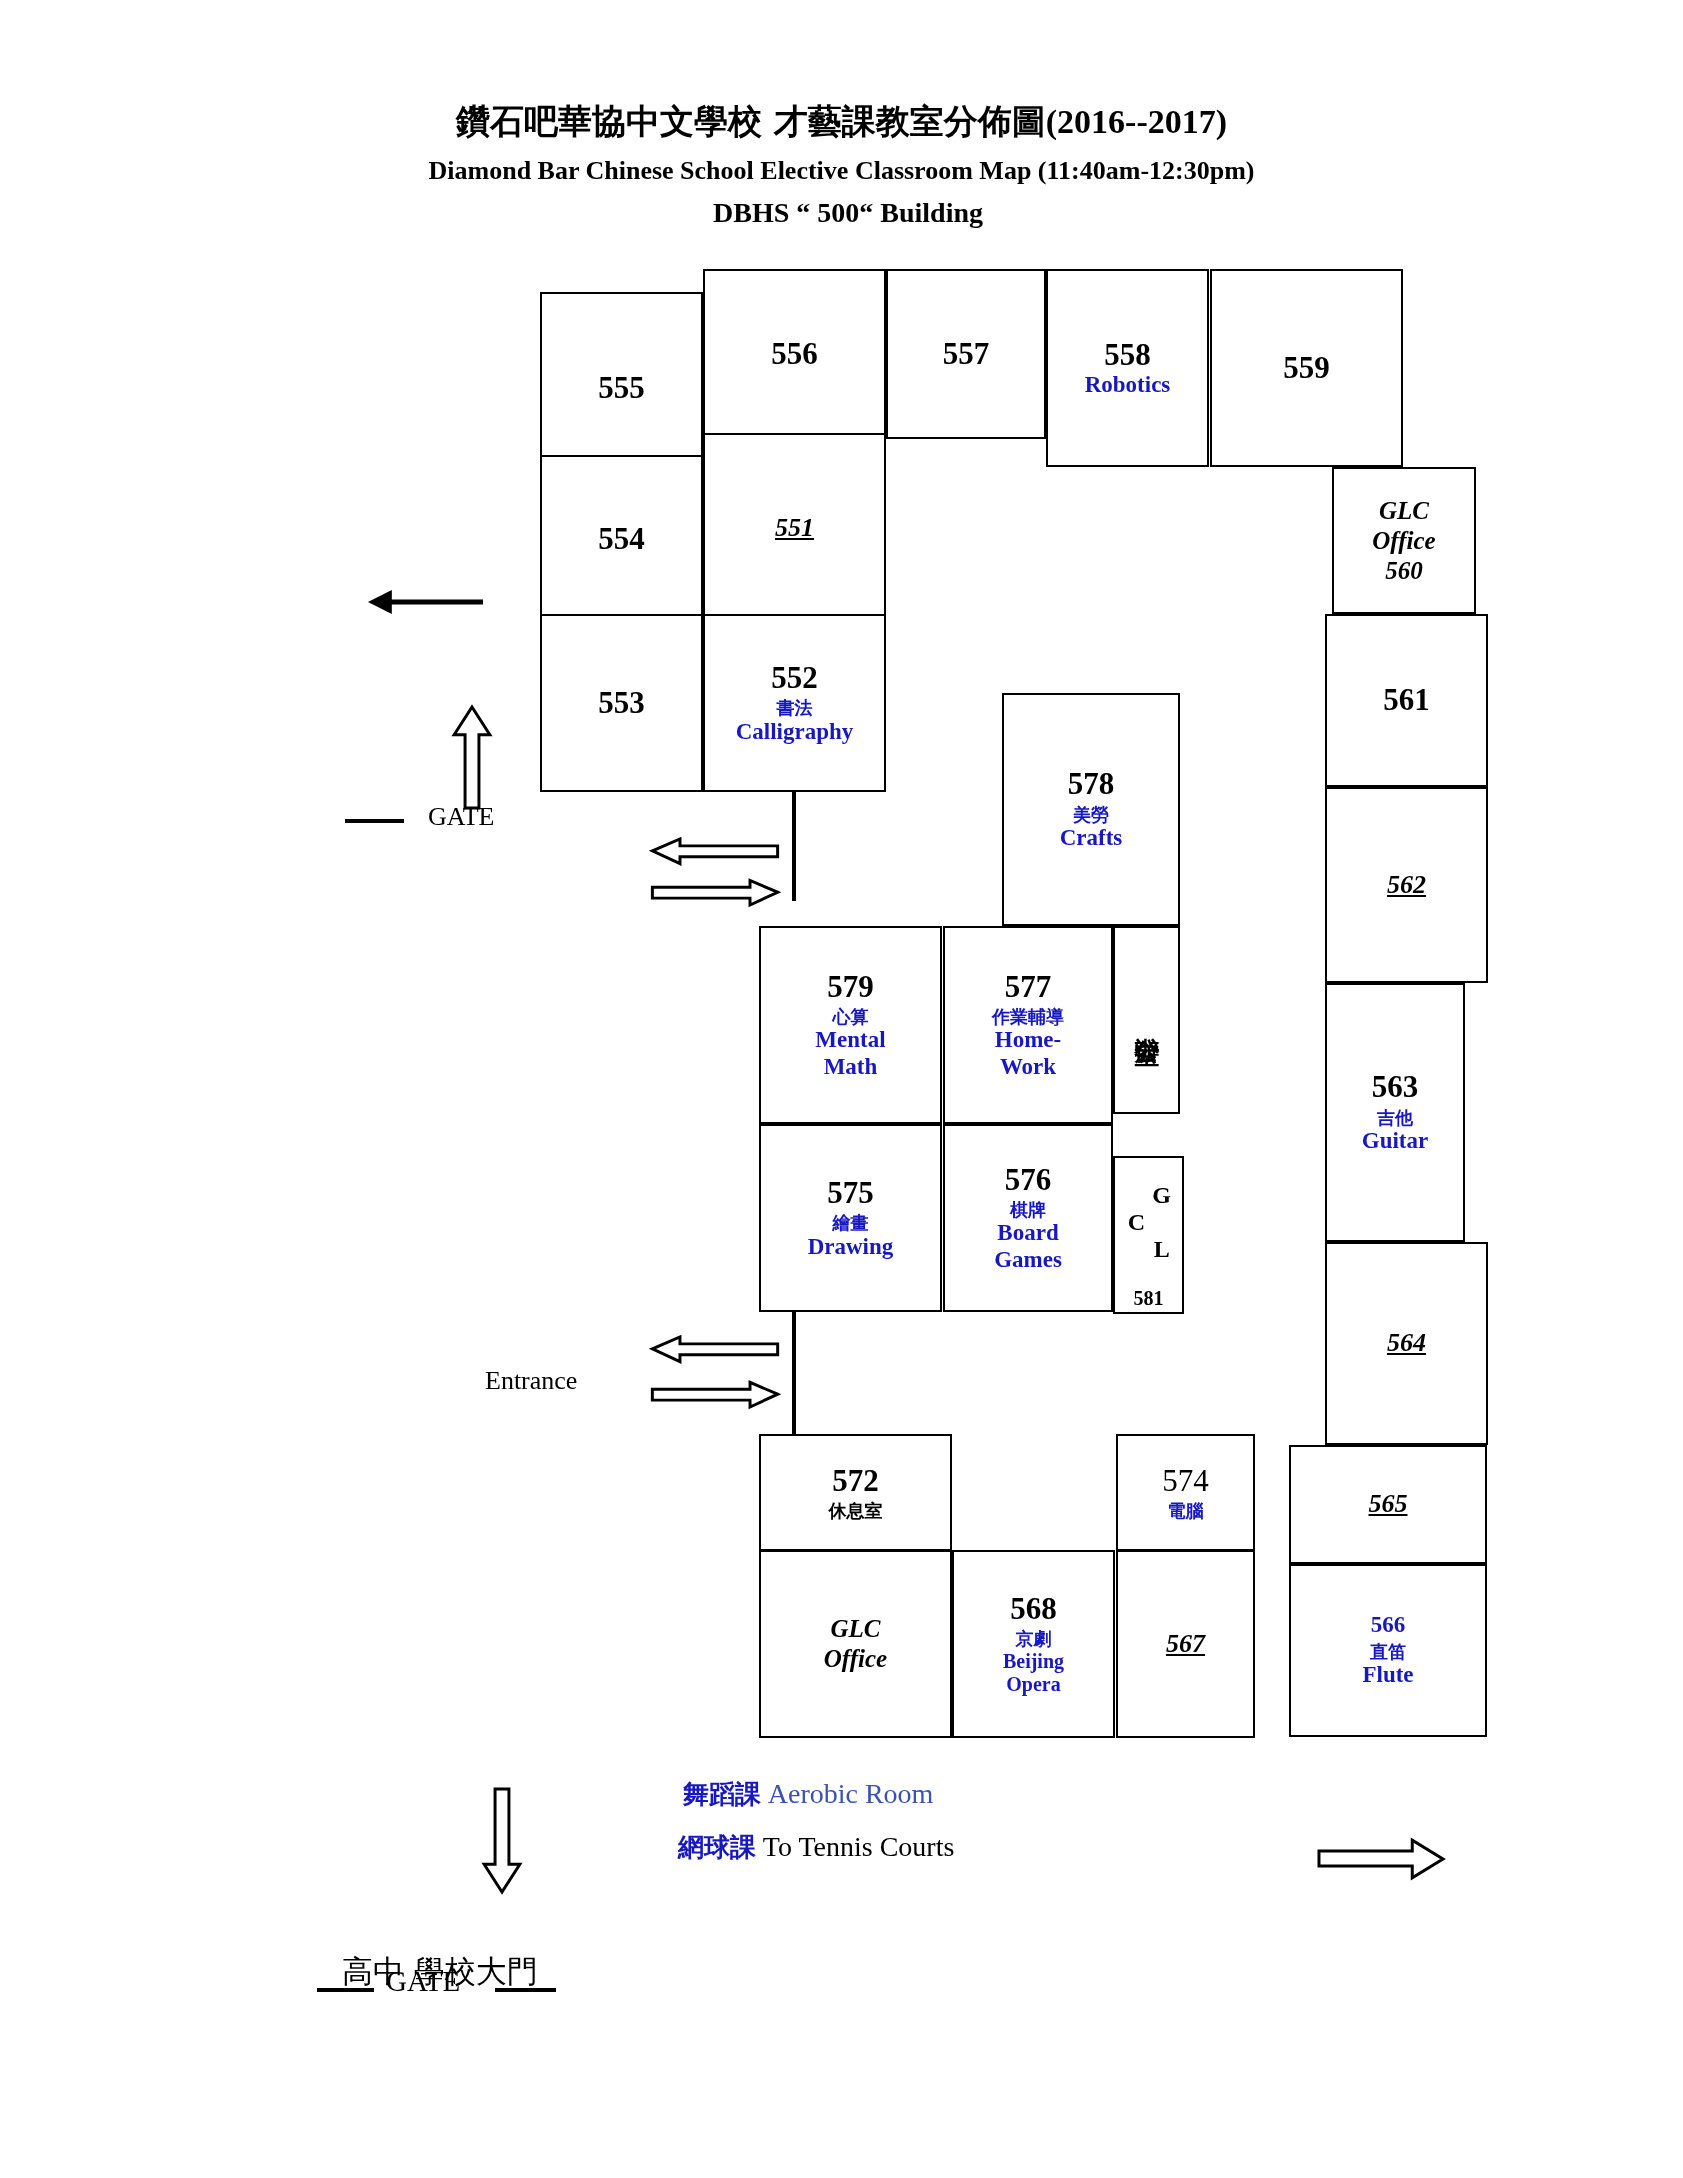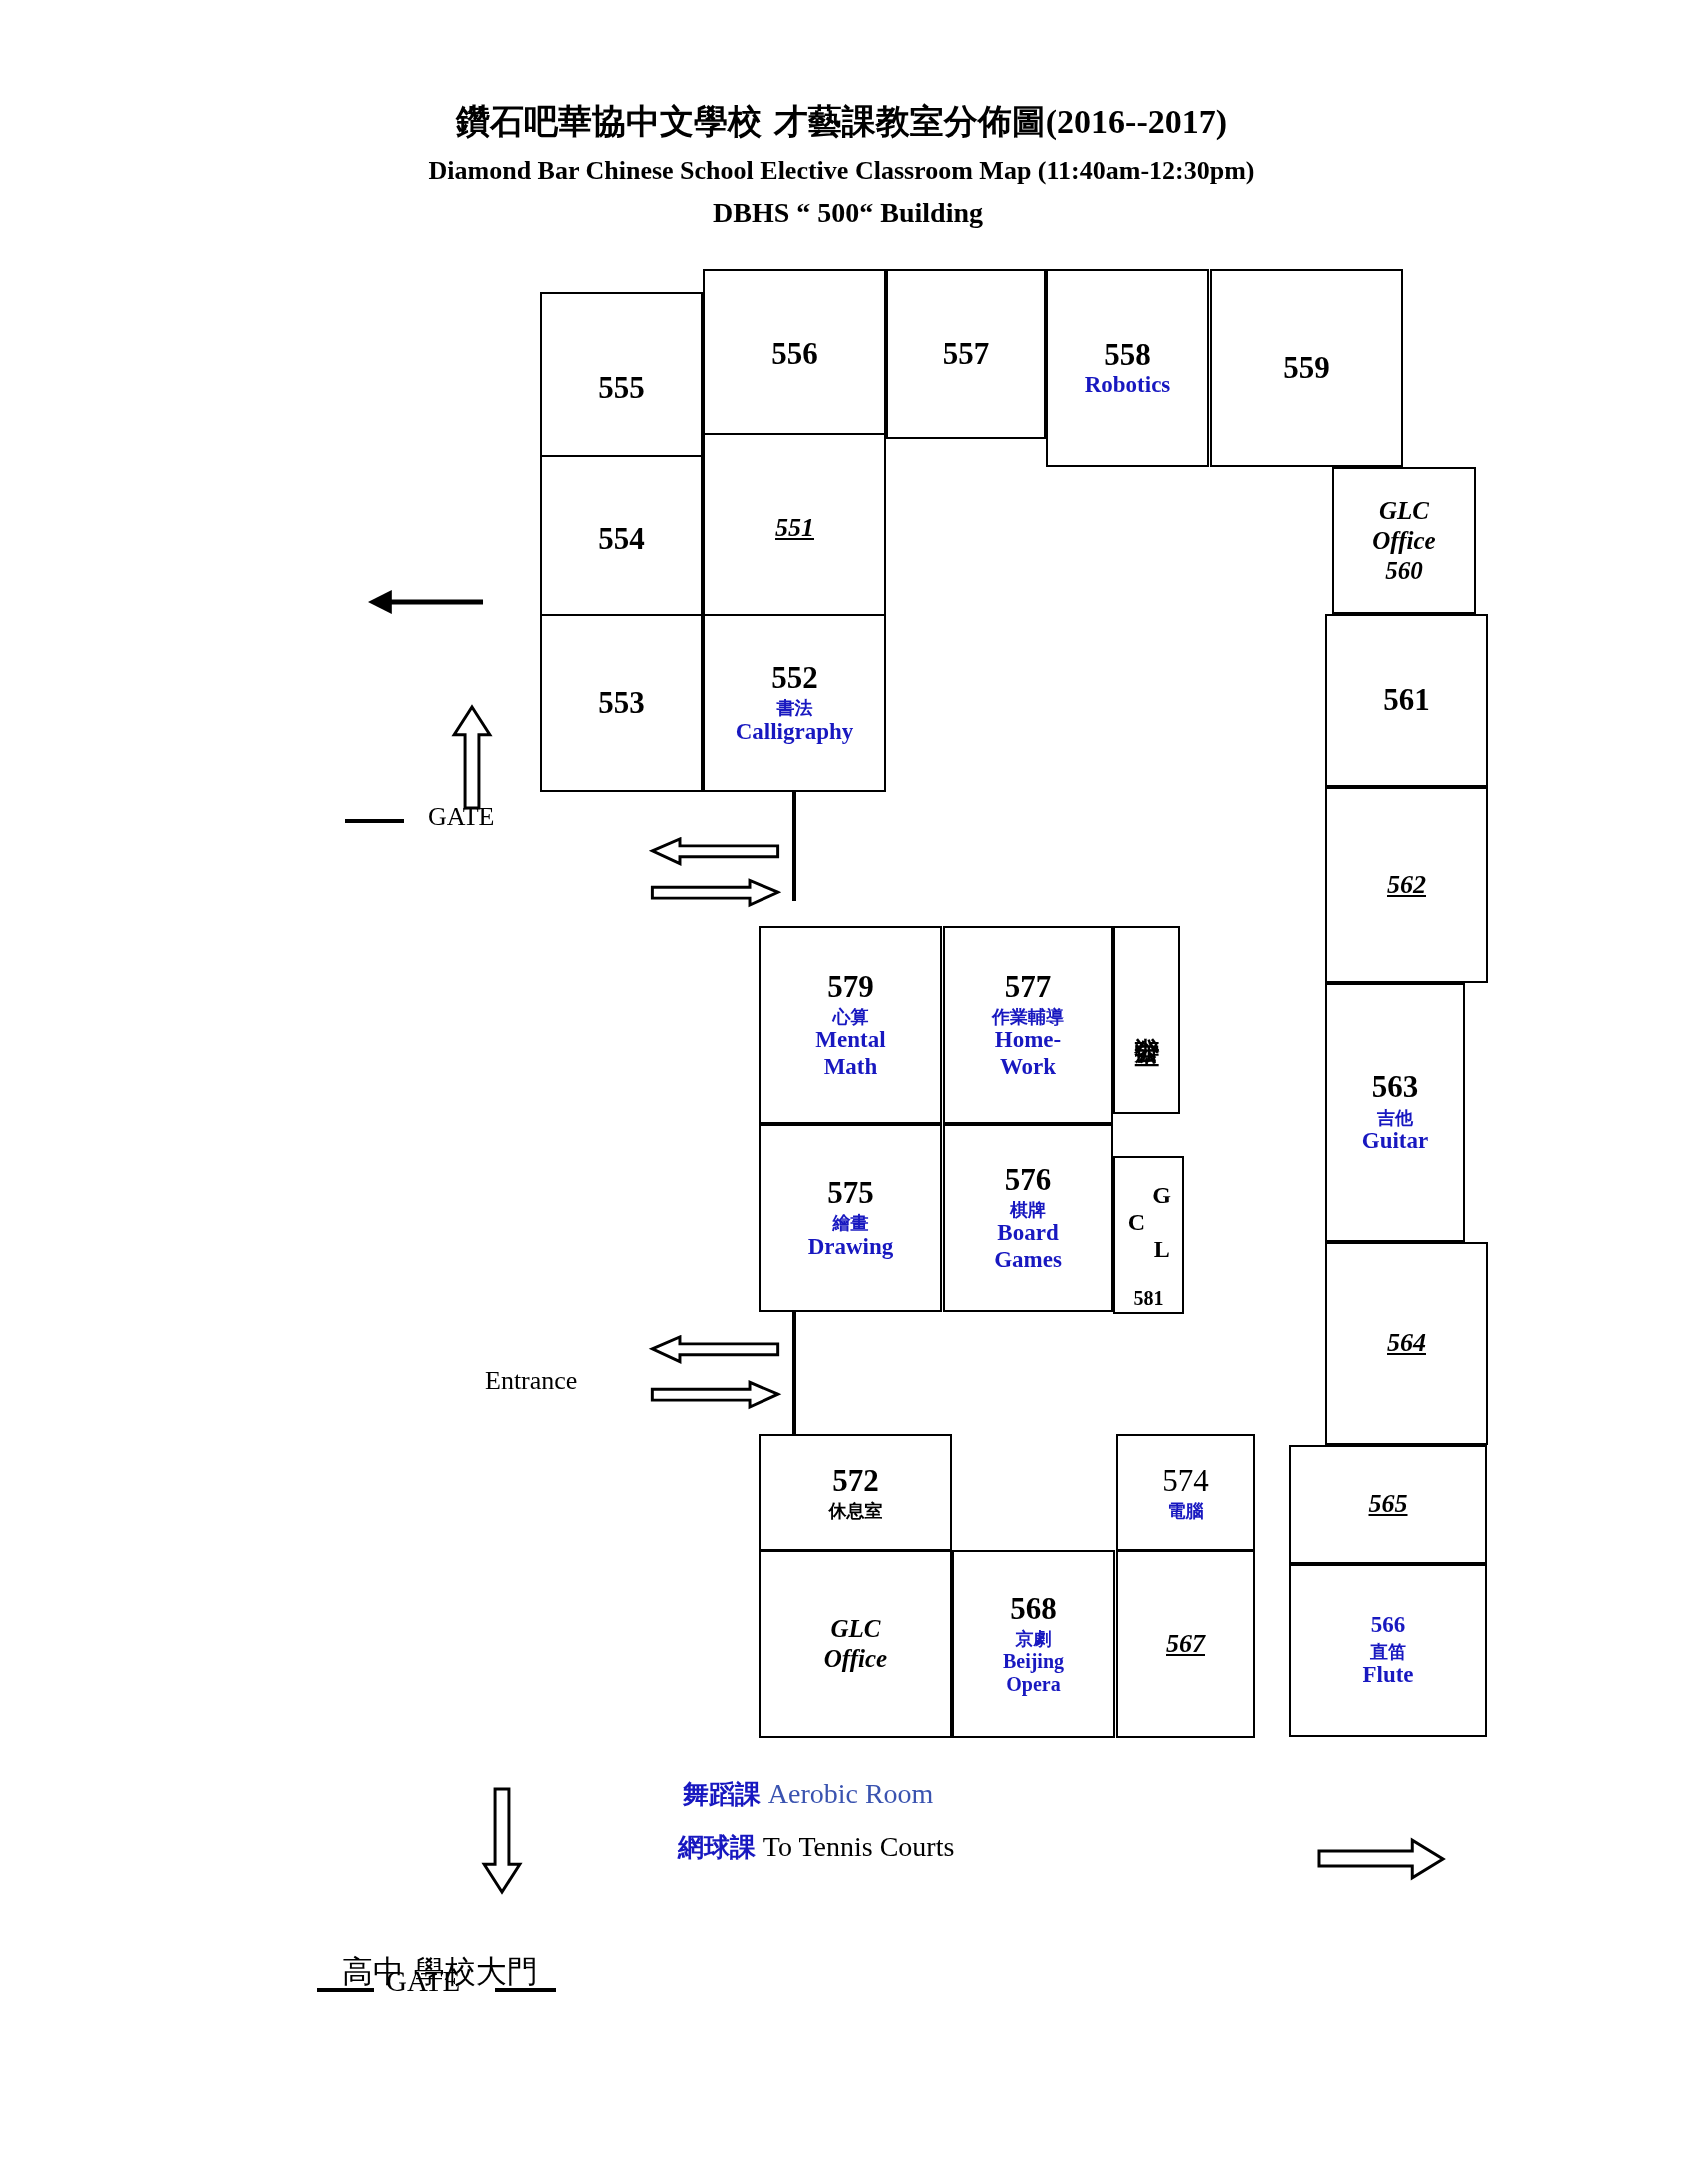--- a/index.html
+++ b/index.html
@@ -253,20 +253,25 @@
   <div class="room" style="left:1289px; top:1445px; width:198px; height:119px;">
     <div class="rnum italic">565</div>
   </div>
 
   <div class="room" style="left:1289px; top:1564px; width:198px; height:173px;">
     <div class="ren">566</div>
     <div class="rcn">直笛</div>
     <div class="ren">Flute</div>
   </div>
 
+  <div class="room" style="left:1002px; top:693px; width:178px; height:233px;">
+    <div class="rnum">578</div>
+    <div class="rcn">美勞</div>
+    <div class="ren">Crafts</div>
+  </div>
 
   <div class="room" style="left:759px; top:926px; width:183px; height:198px;">
     <div class="rnum">579</div>
     <div class="rcn">心算</div>
     <div class="ren">Mental</div>
     <div class="ren">Math</div>
   </div>
 
   <div class="room" style="left:943px; top:926px; width:170px; height:198px;">
     <div class="rnum">577</div>

